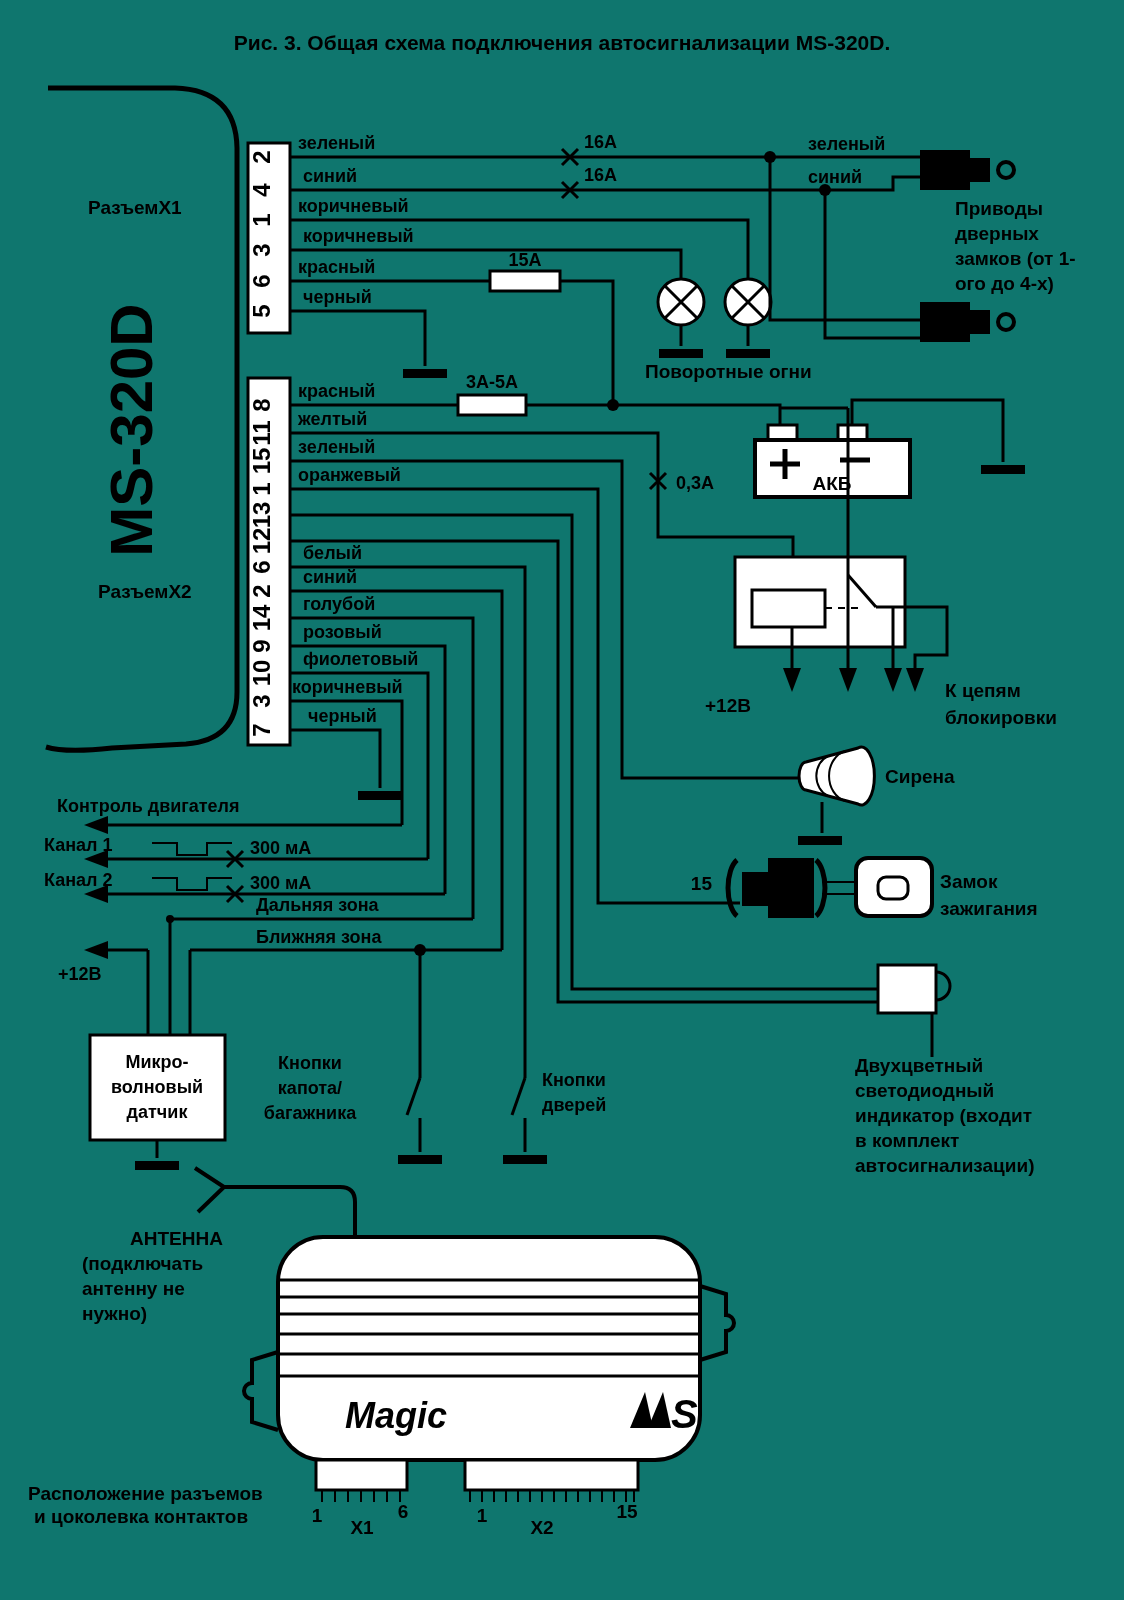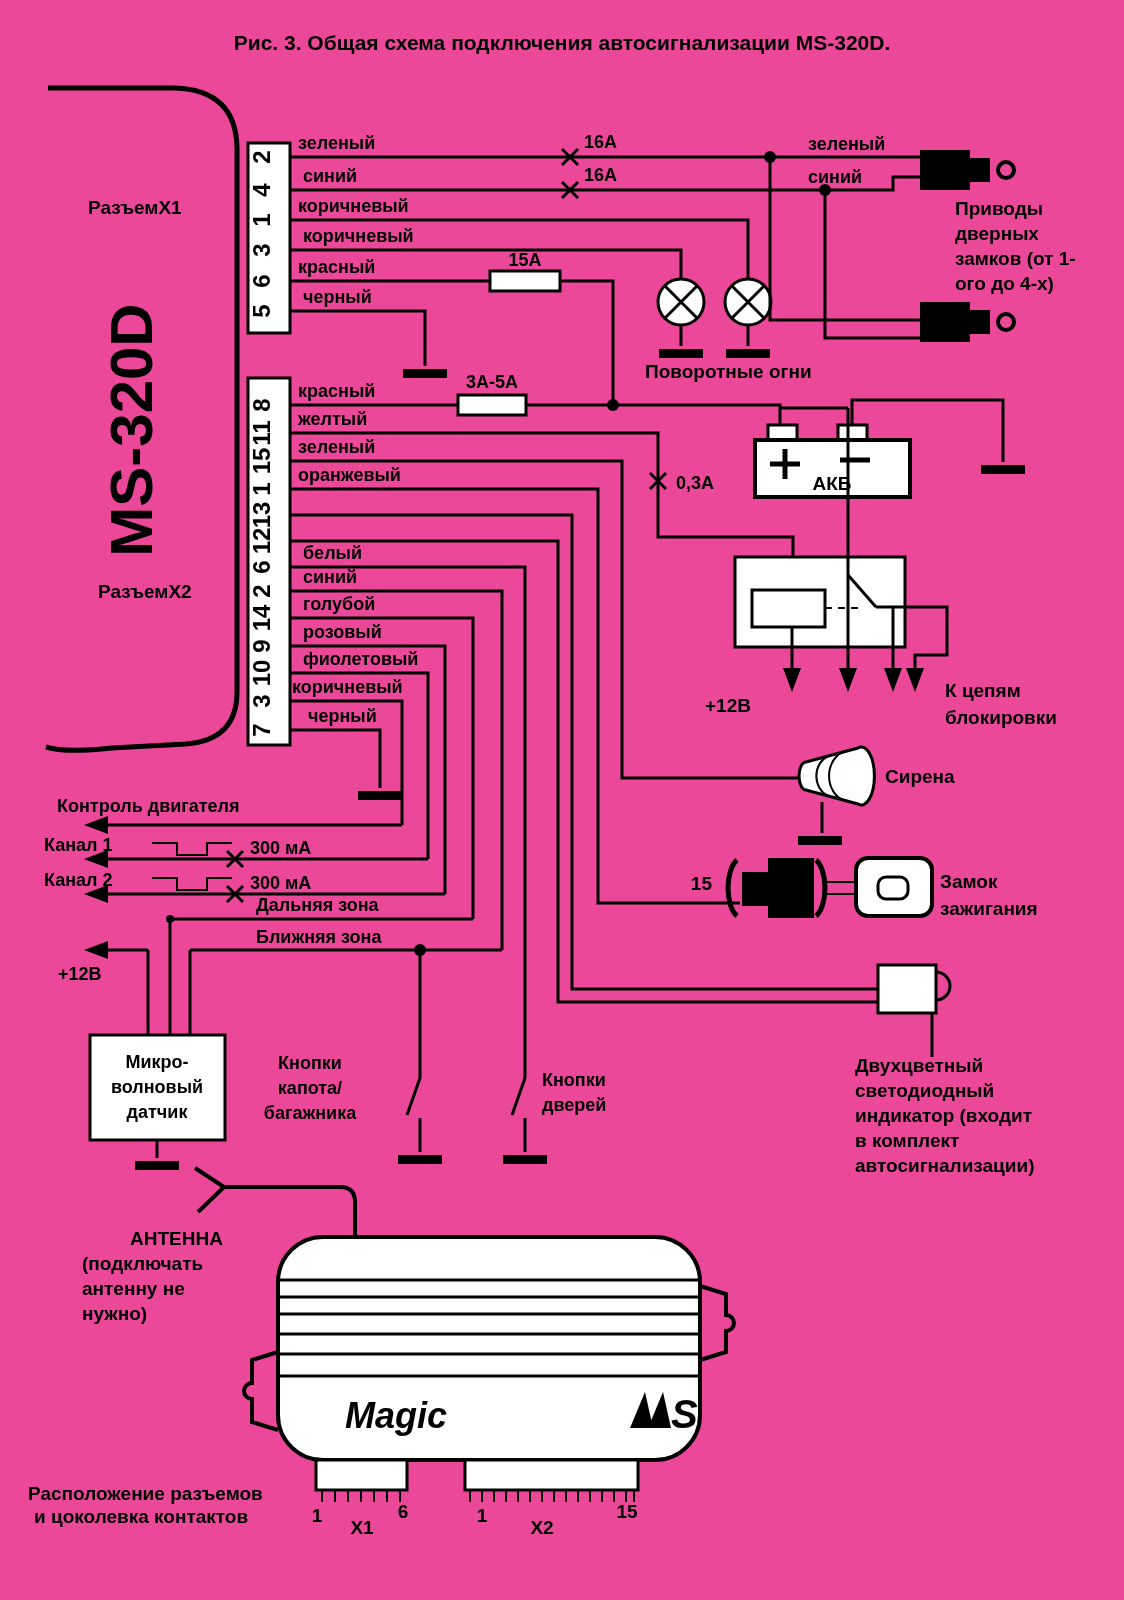--- a/index.html
+++ b/index.html
@@ -1,16 +1,16 @@
 <!DOCTYPE html>
 <html><head>
 <meta charset="utf-8">
 <style>
   html,body{margin:0;padding:0;background:#e8e8e8;}
-  .page{width:1124px;height:1600px;background:#ec4899;margin:0 auto;position:relative;}
+  .page{width:1124px;height:1600px;background:#0f766e;margin:0 auto;position:relative;}
   svg{display:block;}
   svg text{fill:#000;font-family:"Liberation Sans",sans-serif;}
   .t-title{font-size:21px;font-weight:bold;}
   .t-big{font-size:60px;font-weight:bold;}
   .t-pin{font-size:24px;font-weight:bold;}
   .t-wire{font-size:18px;font-weight:bold;}
   .t-lbl{font-size:19px;font-weight:bold;}
   .t-magic{font-size:36px;font-weight:bold;font-style:italic;}
   .t-logo{font-size:40px;font-weight:bold;font-style:italic;}
   .w{stroke:#000;stroke-width:3;fill:none;}

